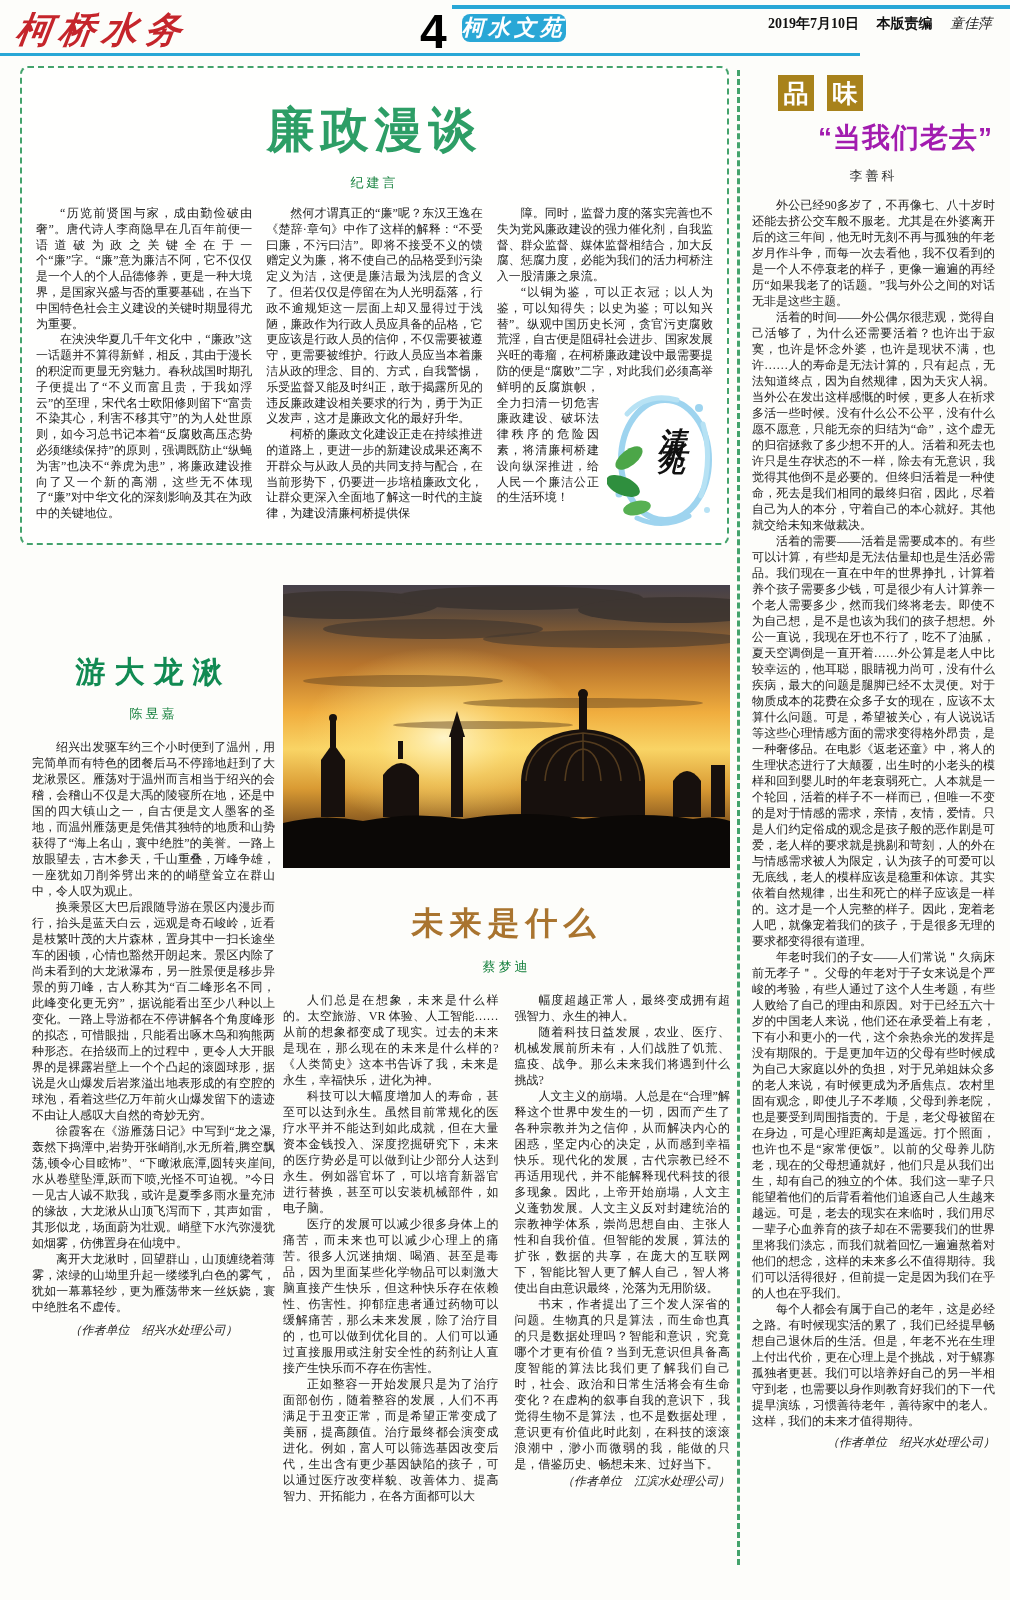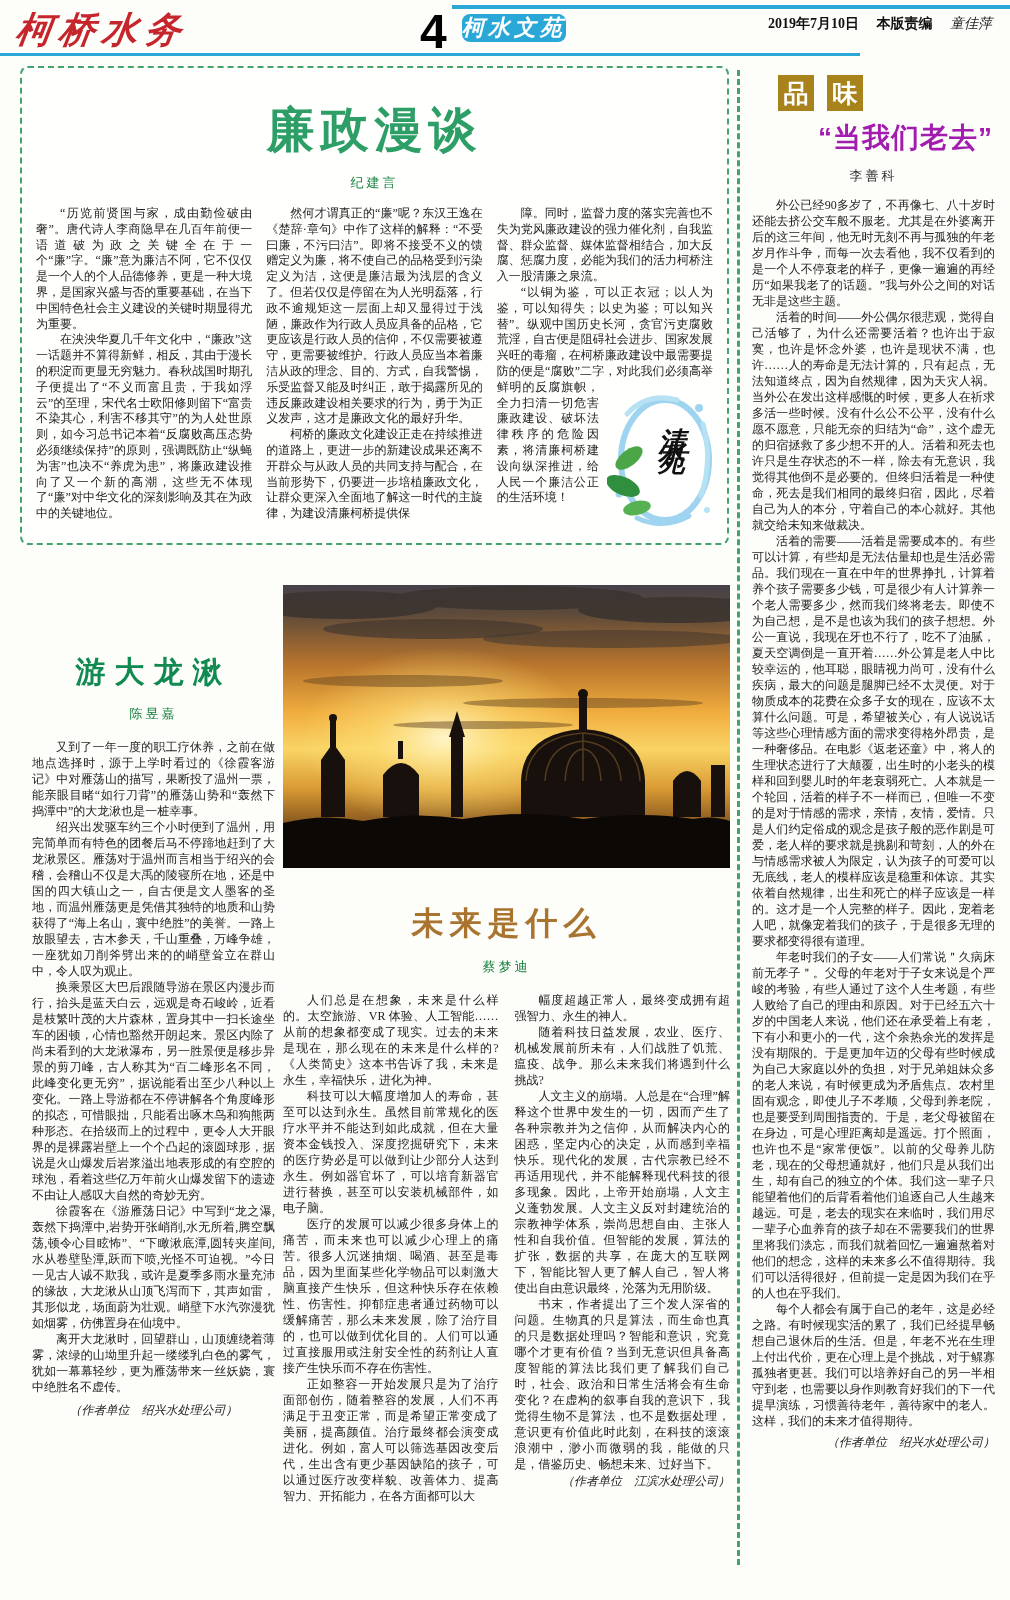--- a/index.html
+++ b/index.html
@@ -131,21 +131,20 @@
       </div>
     </div>
   </section>
 
   <div class="abs v-sep"></div>
 
   <section class="abs ydlq">
     <h2 class="ydlq-title">游大龙湫</h2>
     <div class="byline">陈昱嘉</div>
     <div class="body">
-        <p class="para">又到了一年一度的职工疗休养，之前在做地点选择时，源于上学时看过的《徐霞客游记》中对雁荡山的描写，果断投了温州一票，能亲眼目睹“如行刀背”的雁荡山势和“轰然下捣潭中”的大龙湫也是一桩幸事。</p>
         <p class="para">绍兴出发驱车约三个小时便到了温州，用完简单而有特色的团餐后马不停蹄地赶到了大龙湫景区。雁荡对于温州而言相当于绍兴的会稽，会稽山不仅是大禹的陵寝所在地，还是中国的四大镇山之一，自古便是文人墨客的圣地，而温州雁荡更是凭借其独特的地质和山势获得了“海上名山，寰中绝胜”的美誉。一路上放眼望去，古木参天，千山重叠，万峰争雄，一座犹如刀削斧劈出来的的峭壁耸立在群山中，令人叹为观止。</p>
         <p class="para">换乘景区大巴后跟随导游在景区内漫步而行，抬头是蓝天白云，远观是奇石峻岭，近看是枝繁叶茂的大片森林，置身其中一扫长途坐车的困顿，心情也豁然开朗起来。景区内除了尚未看到的大龙湫瀑布，另一胜景便是移步异景的剪刀峰，古人称其为“百二峰形名不同，此峰变化更无穷”，据说能看出至少八种以上变化。一路上导游都在不停讲解各个角度峰形的拟态，可惜眼拙，只能看出啄木鸟和狗熊两种形态。在拾级而上的过程中，更令人大开眼界的是裸露岩壁上一个个凸起的滚圆球形，据说是火山爆发后岩浆溢出地表形成的有空腔的球泡，看着这些亿万年前火山爆发留下的遗迹不由让人感叹大自然的奇妙无穷。</p>
         <p class="para">徐霞客在《游雁荡日记》中写到“龙之瀑,轰然下捣潭中,岩势开张峭削,水无所着,腾空飘荡,顿令心目眩怖”、“下瞰湫底潭,圆转夹崖间,水从卷壁坠潭,跃而下喷,光怪不可迫视。”今日一见古人诚不欺我，或许是夏季多雨水量充沛的缘故，大龙湫从山顶飞泻而下，其声如雷，其形似龙，场面蔚为壮观。峭壁下水汽弥漫犹如烟雾，仿佛置身在仙境中。</p>
         <p class="para">离开大龙湫时，回望群山，山顶缠绕着薄雾，浓绿的山坳里升起一缕缕乳白色的雾气，犹如一幕幕轻纱，更为雁荡带来一丝妖娆，寰中绝胜名不虚传。</p>
       </div>
     <div class="credit">（作者单位　绍兴水处理公司）</div>
   </section>
 
   <section class="abs mid">
     <svg class="photo" viewBox="0 0 447 283">

